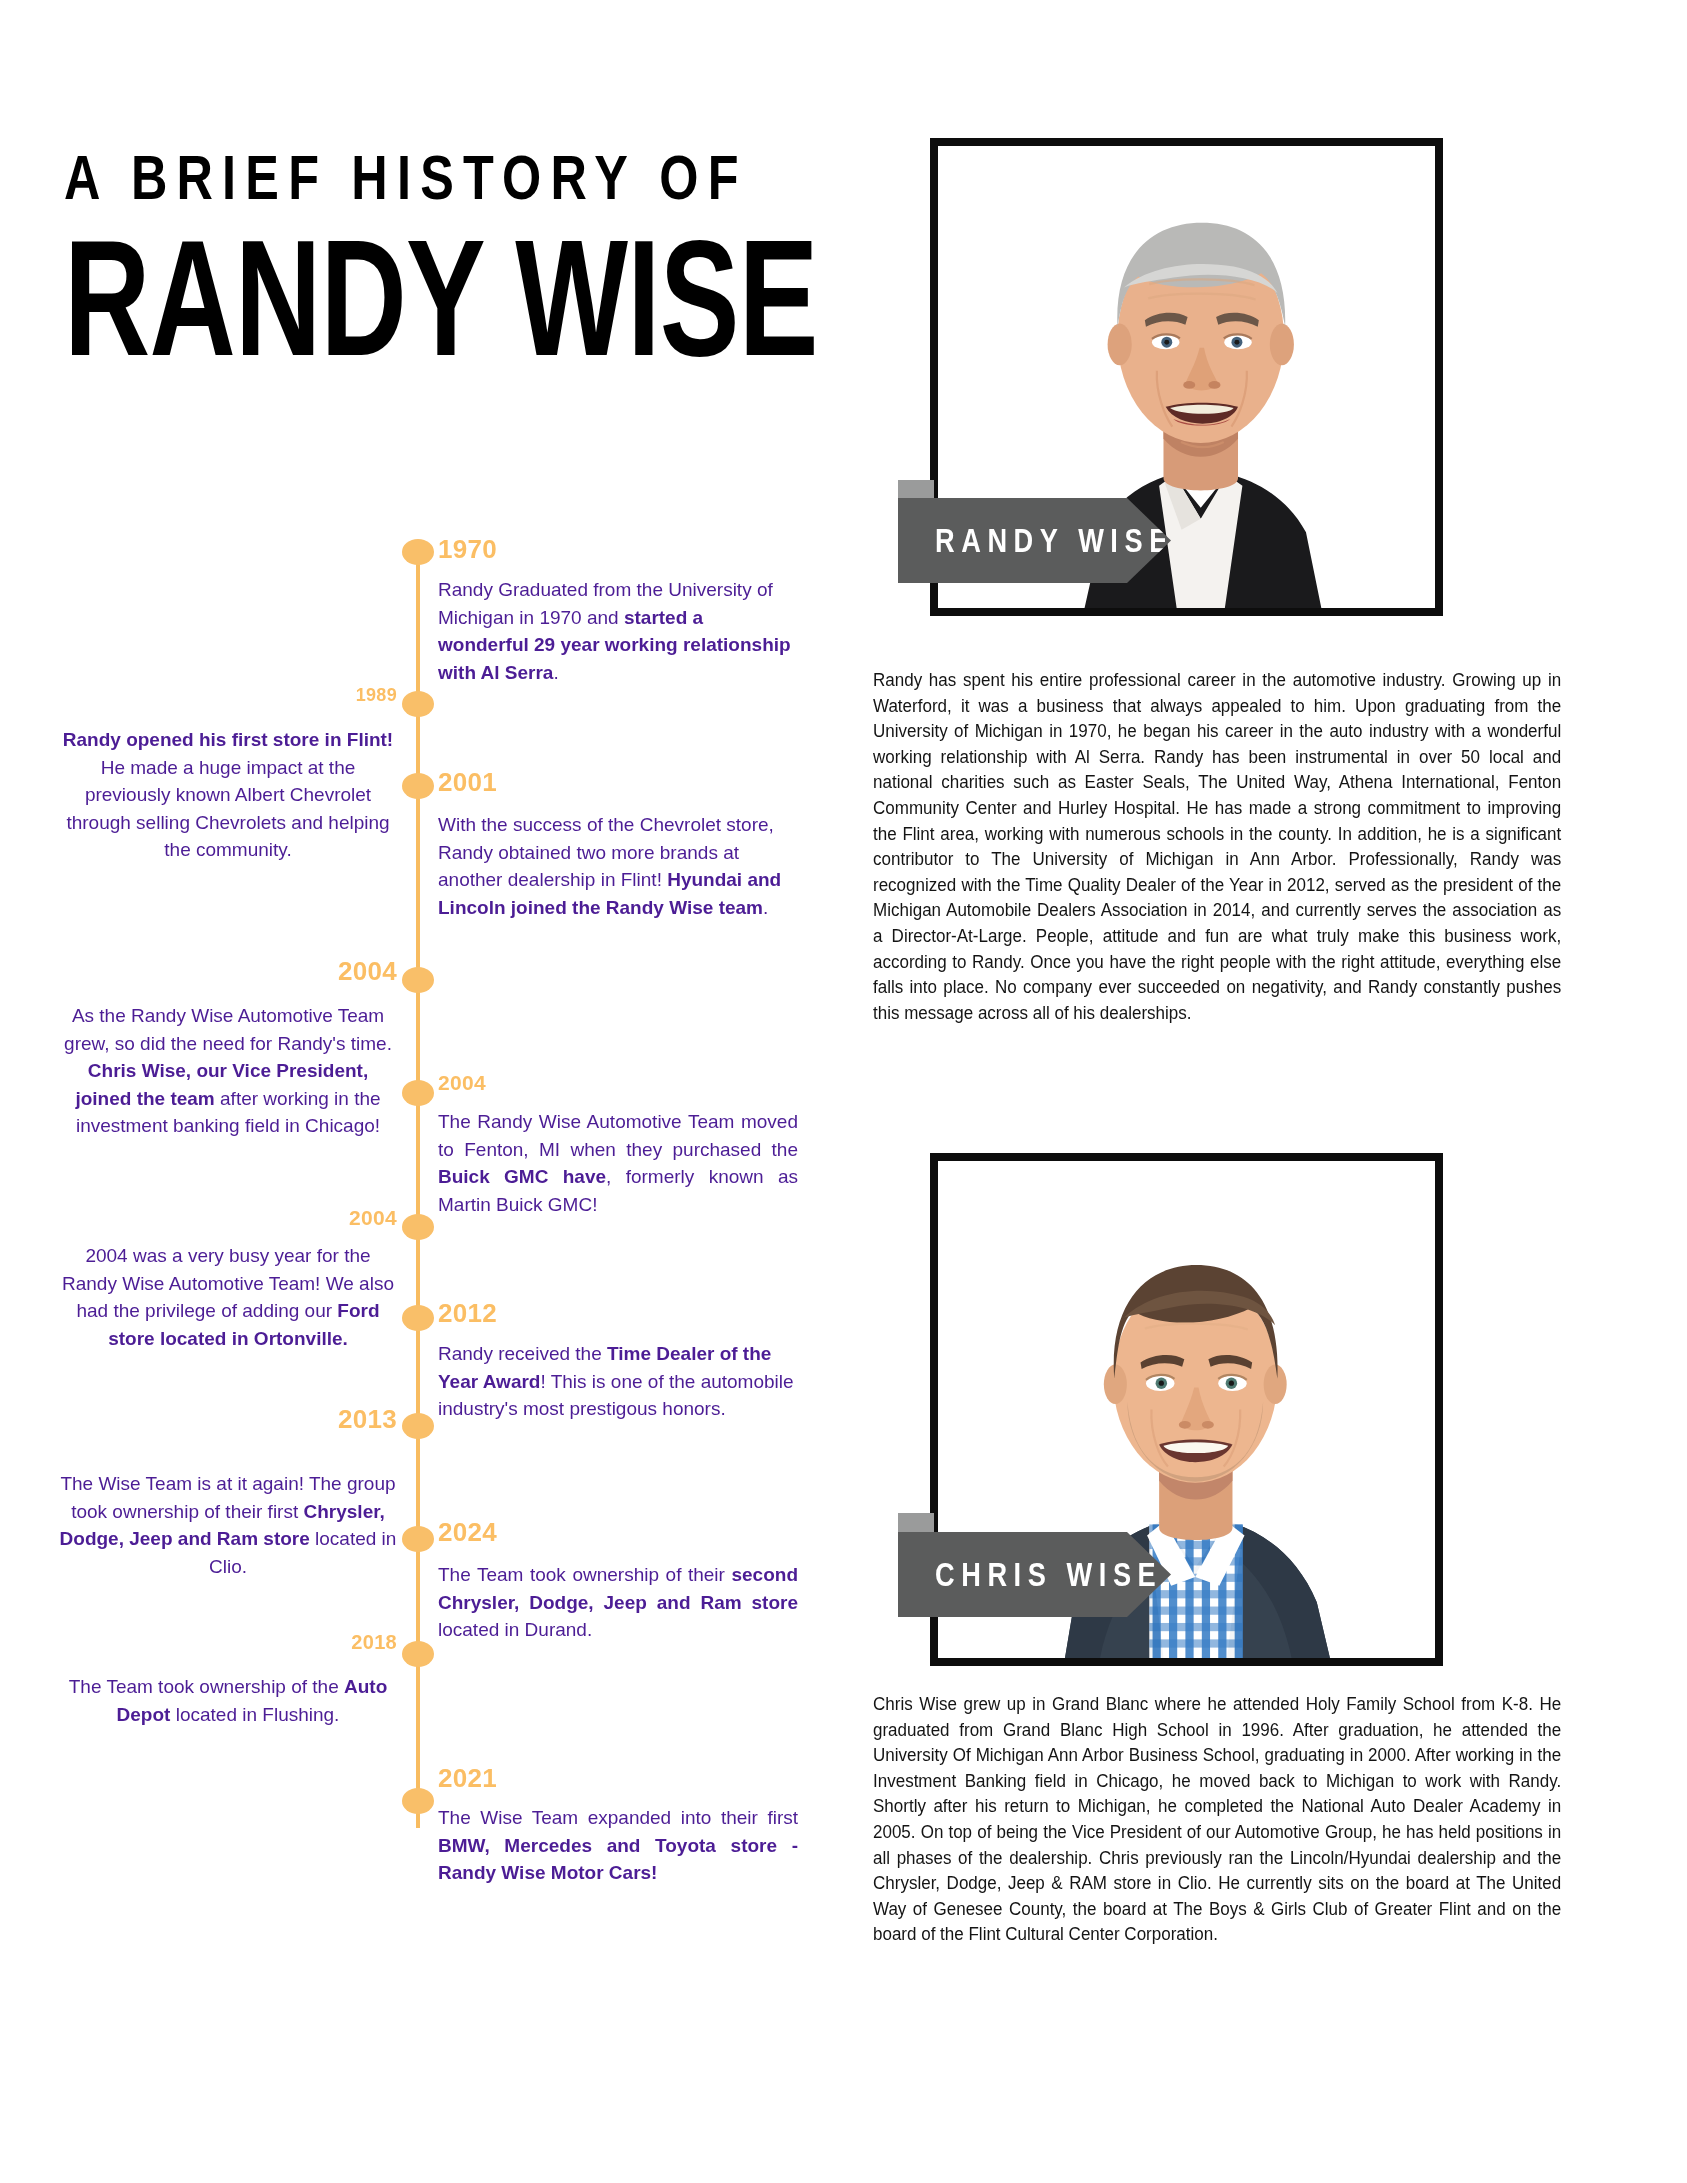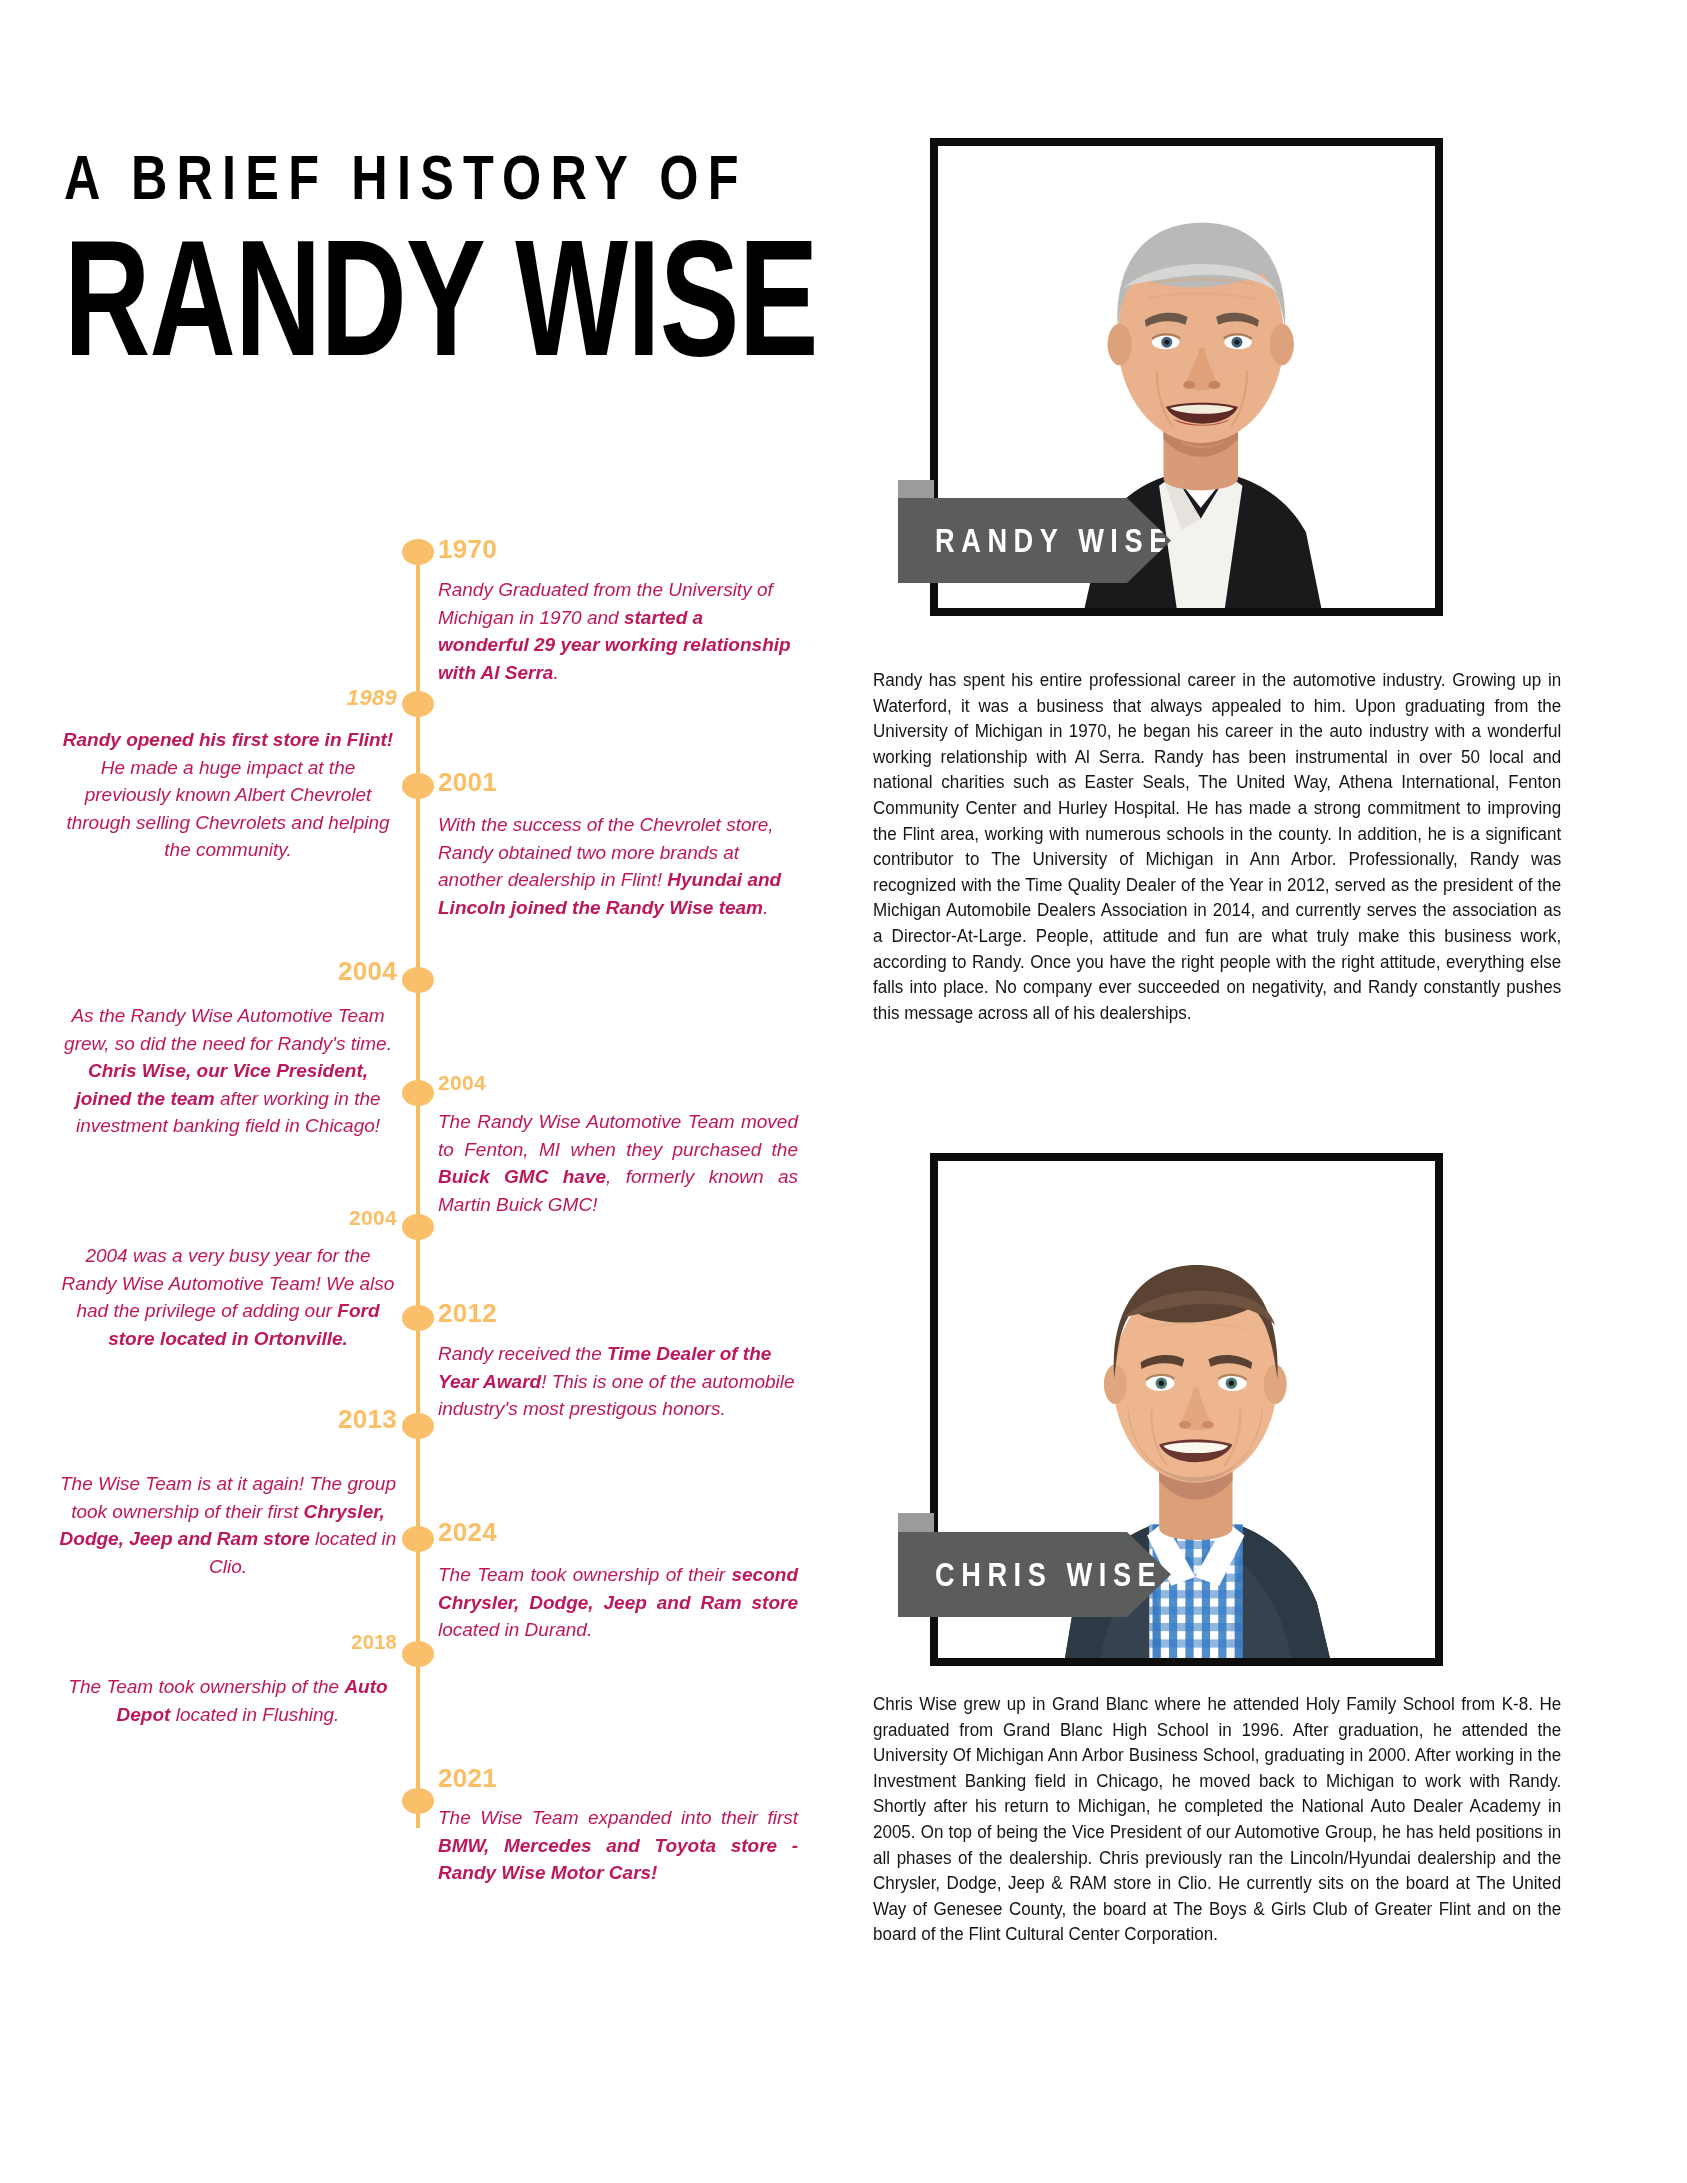--- a/index.html
+++ b/index.html
@@ -116,26 +116,25 @@
     position:absolute;
     color:#fbbe64;
     font-family:"Liberation Sans", sans-serif;
     font-weight:700;
     letter-spacing:0.3px;
     z-index:3;
     white-space:nowrap;
   }
   .tl-body{
     position:absolute;
-    color:#be185d;
+    color:#4c1d95;
     font-family:"Liberation Sans", sans-serif;
     font-size:19px;
     line-height:1.45;
     z-index:3;
-    font-style:italic;
   }
   .tl-body b{font-weight:700;}
   .side-right{text-align:left;}
   .side-left{text-align:center;}
   .just{text-align:justify;}
 </style>
 </head>
 <body>
 
 <div class="page">
@@ -284,21 +283,21 @@
   </div>
 
   <div class="bio" id="bio-chris">Chris Wise grew up in Grand Blanc where he attended Holy Family School from K-8. He graduated from Grand Blanc High School in 1996. After graduation, he attended the University Of Michigan Ann Arbor Business School, graduating in 2000. After working in the Investment Banking field in Chicago, he moved back to Michigan to work with Randy. Shortly after his return to Michigan, he completed the National Auto Dealer Academy in 2005. On top of being the Vice President of our Automotive Group, he has held positions in all phases of the dealership. Chris previously ran the Lincoln/Hyundai dealership and the Chrysler, Dodge, Jeep &amp; RAM store in Clio. He currently sits on the board at The United Way of Genesee County, the board at The Boys &amp; Girls Club of Greater Flint and on the board of the Flint Cultural Center Corporation.</div>
 
   <div class="tl-line"></div>
   <div id="timeline-layer">
       <div class="tl-dot" style="left: 418px; top: 552px;"></div>
       <div class="tl-year" style="font-size: 26px; top: 534px; left: 438px;">1970</div>
       <div class="tl-body side-right" style="top: 576px; width: 360px; left: 438px;">Randy Graduated from the University of Michigan in 1970 and <b>started a wonderful 29 year working relationship with Al Serra</b>.</div>
       <div class="tl-dot" style="left: 418px; top: 704px;"></div>
-      <div class="tl-year" style="font-size: 22px; top: 685px; right: 1290px; font-style: italic;">1989</div>
+      <div class="tl-year" style="font-size: 18px; top: 685px; right: 1290px;">1989</div>
       <div class="tl-body side-left" style="top: 726px; width: 338px; right: 1290px;"><b>Randy opened his first store in Flint!</b> He made a huge impact at the previously known Albert Chevrolet through selling Chevrolets and helping the community.</div>
       <div class="tl-dot" style="left: 418px; top: 786px;"></div>
       <div class="tl-year" style="font-size: 26px; top: 767px; left: 438px;">2001</div>
       <div class="tl-body side-right" style="top: 811px; width: 360px; left: 438px;">With the success of the Chevrolet store, Randy obtained two more brands at another dealership in Flint! <b>Hyundai and Lincoln joined the Randy Wise team</b>.</div>
       <div class="tl-dot" style="left: 418px; top: 980px;"></div>
       <div class="tl-year" style="font-size: 26px; top: 956px; right: 1290px;">2004</div>
       <div class="tl-body side-left" style="top: 1002px; width: 338px; right: 1290px;">As the Randy Wise Automotive Team grew, so did the need for Randy's time. <b>Chris Wise, our Vice President, joined the team</b> after working in the investment banking field in Chicago!</div>
       <div class="tl-dot" style="left: 418px; top: 1093px;"></div>
       <div class="tl-year" style="font-size: 21px; top: 1071px; left: 438px;">2004</div>
       <div class="tl-body side-right just" style="top: 1108px; width: 360px; left: 438px;">The Randy Wise Automotive Team moved to Fenton, MI when they purchased the <b>Buick GMC have</b>, formerly known as Martin Buick GMC!</div>

